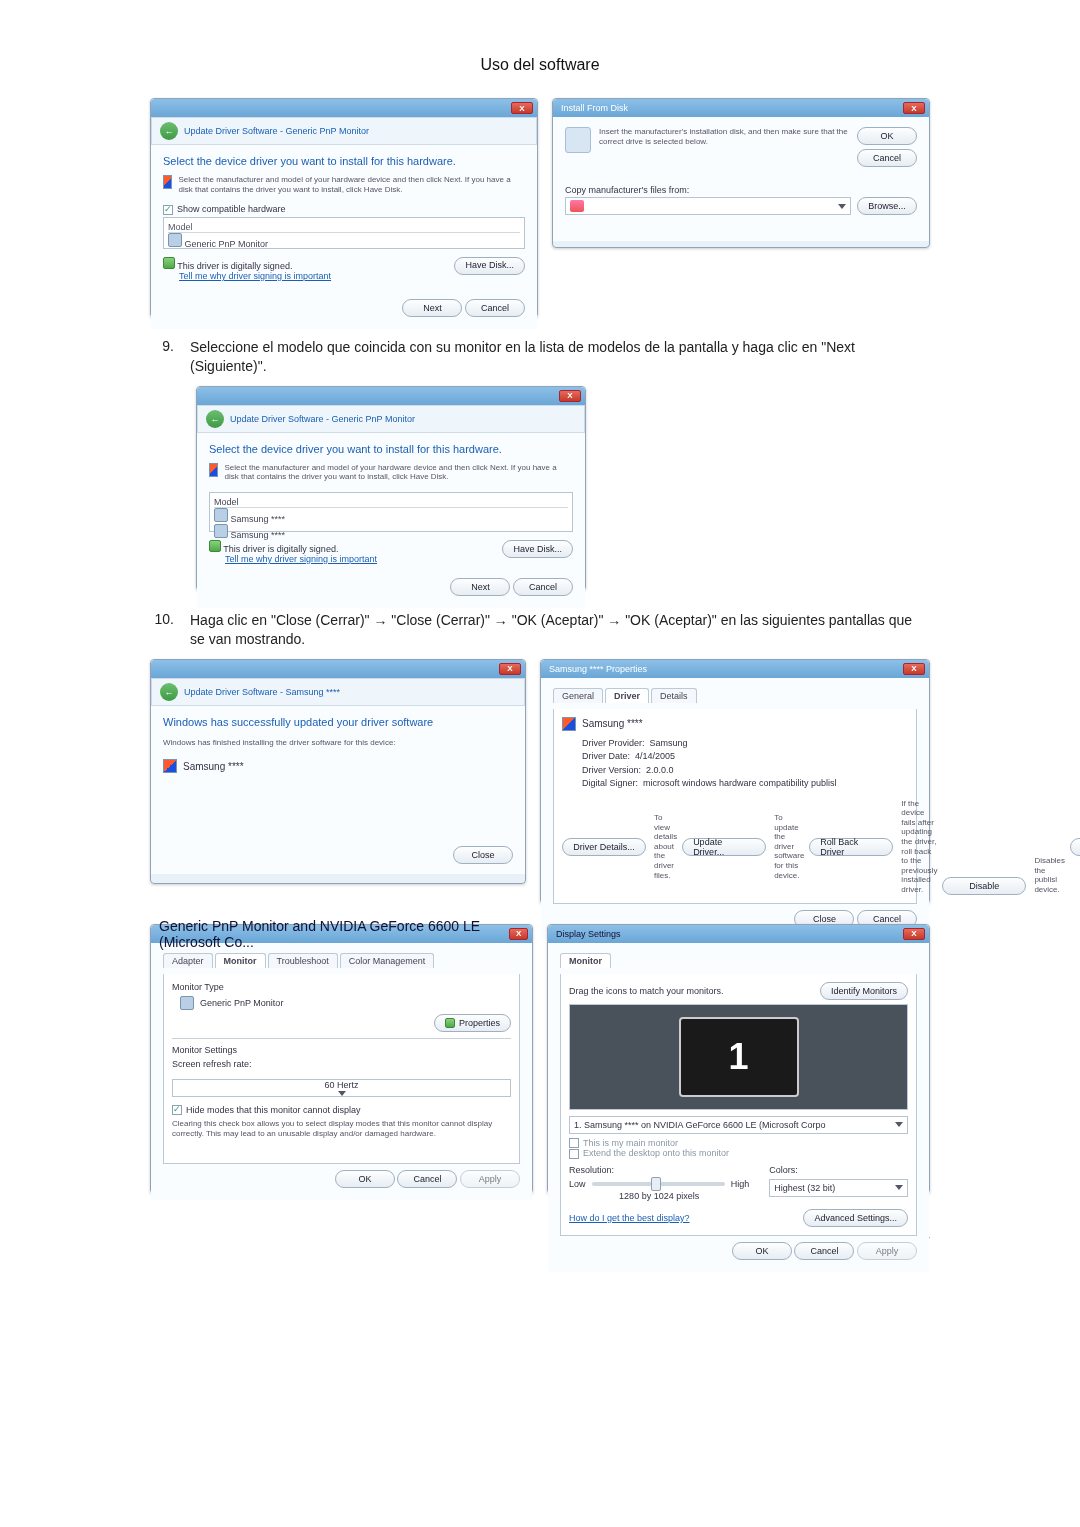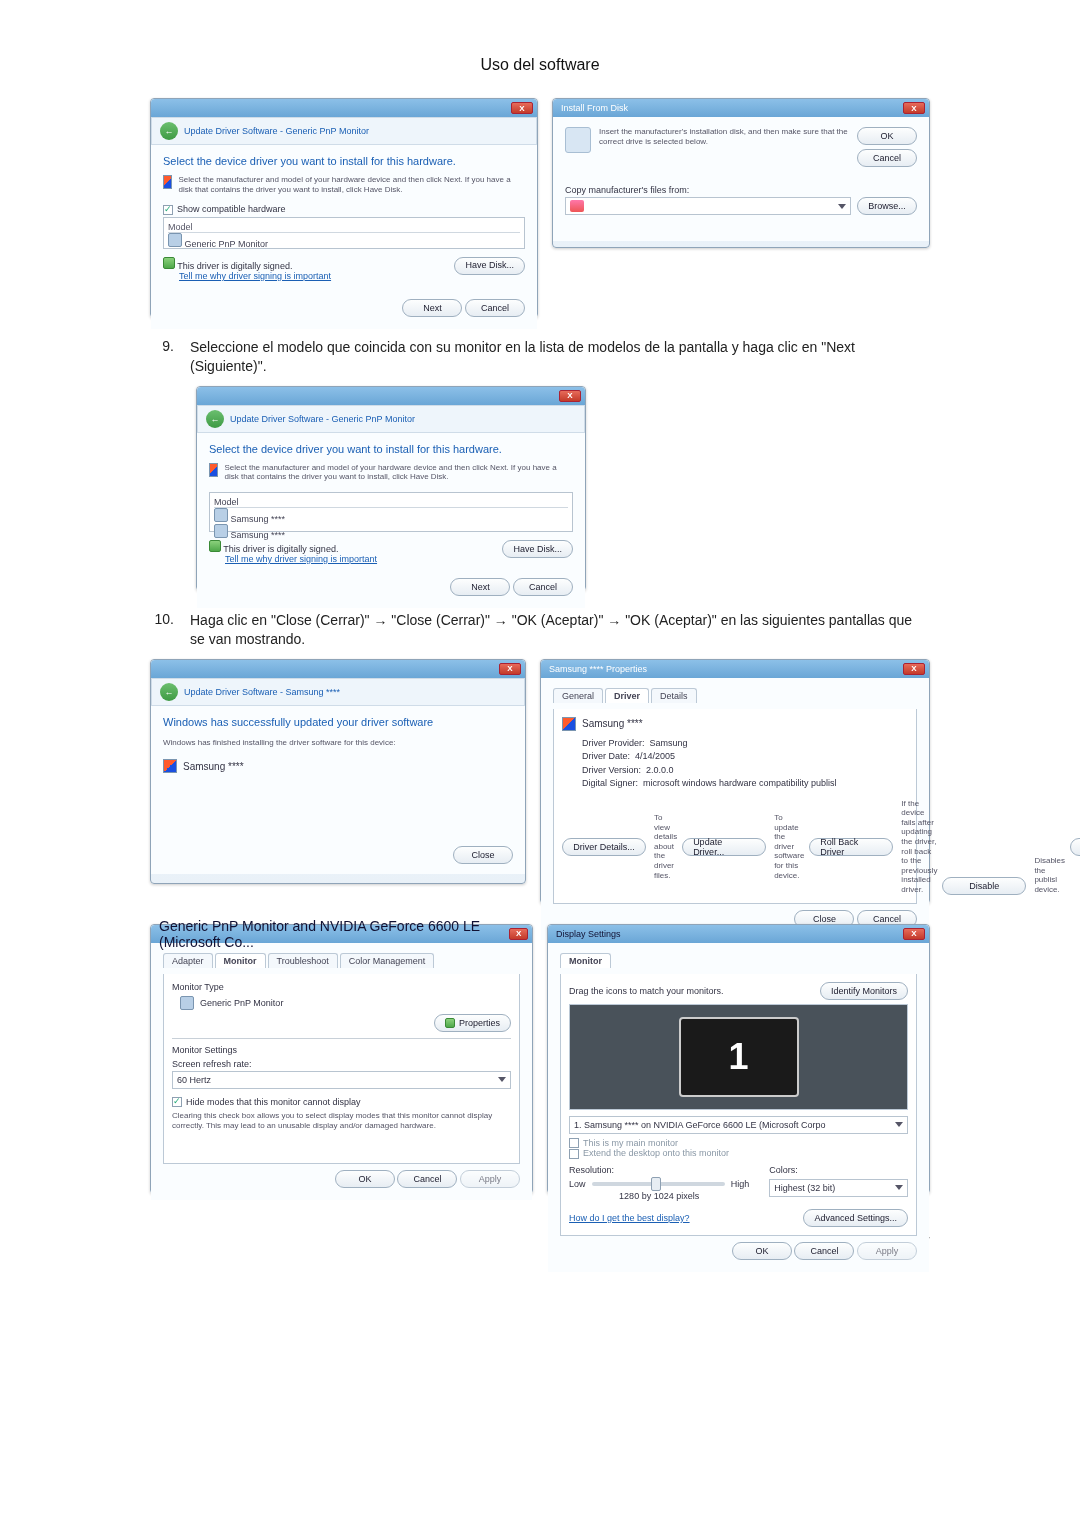--- a/index.html
+++ b/index.html
@@ -310,21 +310,21 @@
             <span class="iconsq"></span>
             <span style="font-size:9px;">Generic PnP Monitor</span>
           </div>
           <div style="text-align:right;"><span class="btn">
                 <span class="shield" style="width:10px;height:10px;margin-right:4px;"></span>
                 <span>Properties</span>
               </span></div>
           <hr class="hr">
           <div style="font-size:9px;">Monitor Settings</div>
           <div style="font-size:9px;margin-top:4px;">Screen refresh rate:</div>
-          <div class="select" style="margin-top:2px;">
+          <div class="select" style="margin-top:10px;flex-direction:column;">
               <span>60 Hertz</span>
               <span class="dd-arrow"></span>
             </div>
           <div style="font-size:9px;margin-top:8px;"><span class="check checked"></span><span>Hide modes that this monitor cannot display</span></div>
           <div class="small" style="margin-top:4px;">Clearing this check box allows you to select display modes that this monitor cannot display correctly. This may lead to an unusable display and/or damaged hardware.</div>
         </div>
         <div style="text-align:right;margin-top:6px;">
           <span class="btn">OK</span>
           <span class="btn">Cancel</span>
           <span class="btn" style="opacity:.6;">Apply</span>

